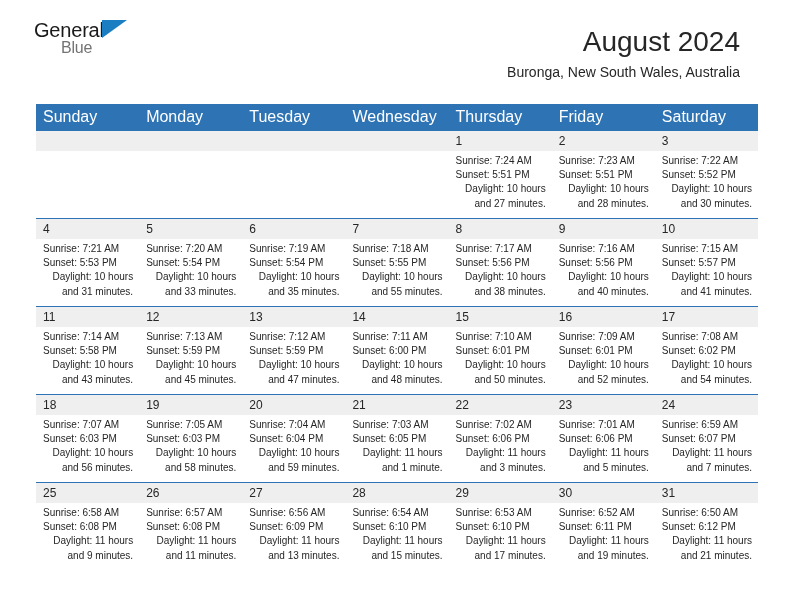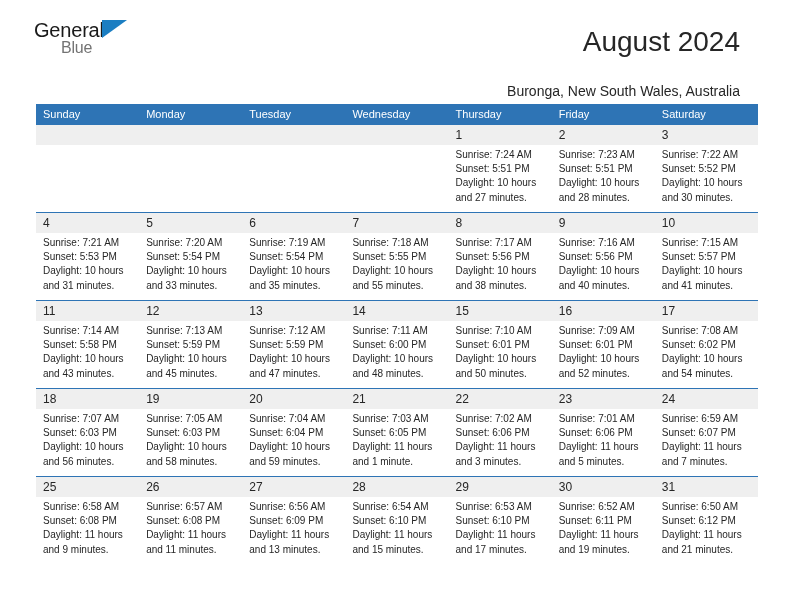--- a/index.html
+++ b/index.html
@@ -75,37 +75,37 @@
     font-size: 28px;
     line-height: 32px;
     color: #262626;
     font-weight: normal;
     margin: 0;
   }
   .cal-subtitle {
     font-size: 14px;
     line-height: 18px;
     color: #262626;
-    margin-top: 24px;
+    margin-top: 5px;
   }
 
   
   .cal {
     position: absolute;
     left: 36px;
     top: 104px;
     width: 722px;
     border-collapse: collapse;
     table-layout: fixed;
   }
 
   .cal th {
     background: #2e74b5;
     color: #ffffff;
-    font-size: 11px;
+    font-size: 16px;
     font-weight: normal;
     text-align: left;
     padding: 4px 0 4px 7px;
     height: 18px;
     box-sizing: border-box;
     border: none;
   }
 
   .cal td {
     vertical-align: top;
@@ -132,21 +132,21 @@
     color: transparent;
   }
 
   .info {
     padding: 3px 6px 0 7px;
     font-size: 10px;
     line-height: 14.2px;
     color: #262626;
   }
   .info div { white-space: nowrap; }
-  .info .dl { white-space: normal; }
+  .info .dl { white-space: normal; text-align: right; }
 </style>
 </head>
 <body>
 
 <div class="page">
 
   <div class="top">
 
     <div class="logo">
       <span class="logo-general">General</span>

